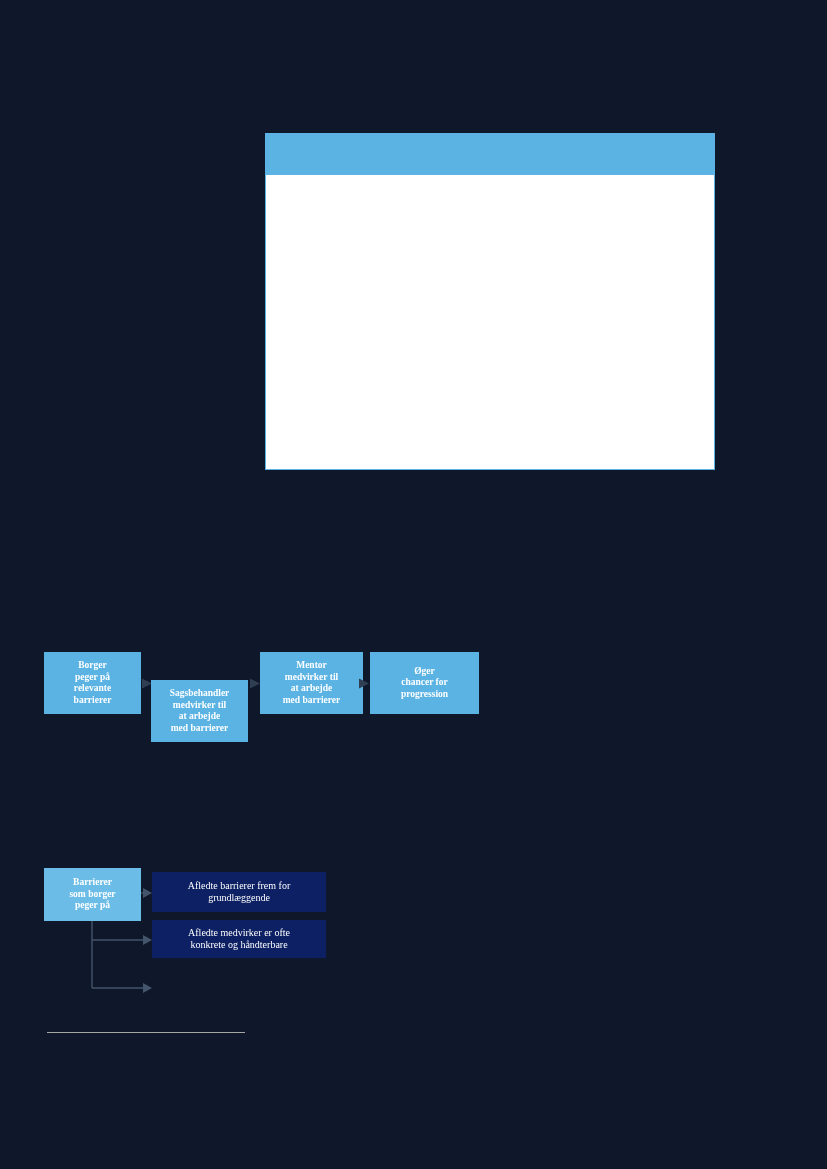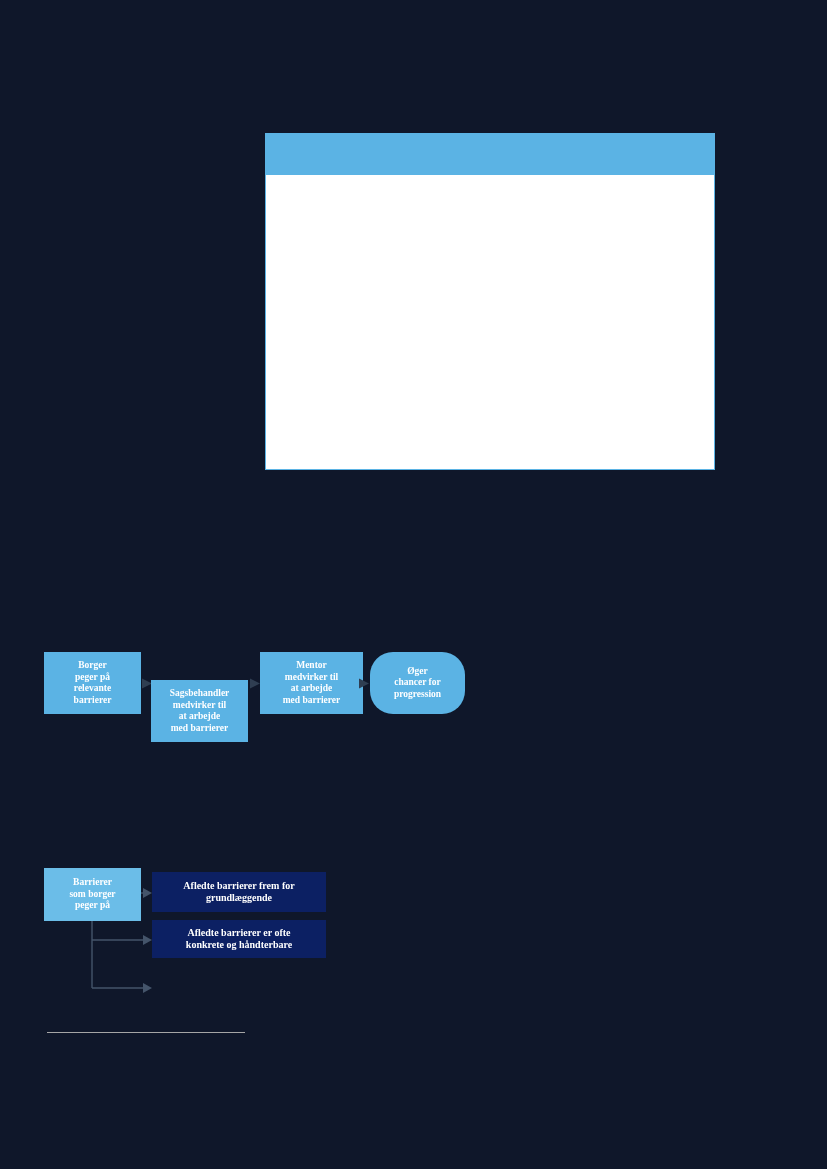--- a/index.html
+++ b/index.html
@@ -69,21 +69,21 @@
     display: flex;
     align-items: center;
     justify-content: center;
     box-sizing: border-box;
     padding: 2px 3px;
     white-space: pre-line;
   }
   #flow-box-0 { left: 0px;   width: 97px; }
   #flow-box-1 { left: 107px; width: 97px; margin-top: 28px; }
   #flow-box-2 { left: 216px; width: 103px; }
-  #flow-box-3 { left: 326px; width: 95px; border-radius: 23px; }
+  #flow-box-3 { left: 326px; width: 109px; }
 
   .flow-arrow {
     position: absolute;
     top: 26px;
     width: 12px;
     height: 11px;
     display: block;
   }
   #flow-arrow-0 { left: 97px; }
   #flow-arrow-1 { left: 205px; }
@@ -117,21 +117,21 @@
     padding: 2px 3px;
     white-space: pre-line;
   }
   .branch-box {
     position: absolute;
     left: 108px;
     width: 174px;
     background: #0C2063;
     color: #ffffff;
     font-family: "Liberation Serif", serif;
-    font-weight: bold;
+    font-weight: normal;
     font-size: 10px;
     line-height: 12px;
     text-align: center;
     display: flex;
     align-items: center;
     justify-content: center;
     box-sizing: border-box;
     padding: 2px 4px;
     white-space: pre-line;
   }
@@ -218,20 +218,20 @@
       <polygon points="99,115 99,125 108,120" fill="#44546A"></polygon>
     </svg>
 
     <div id="branch-source">Barrierer
 som borger
 peger på</div>
 
     <div class="branch-box" id="branch-box-0">Afledte barrierer frem for
 grundlæggende</div>
 
-    <div class="branch-box" id="branch-box-1">Afledte barrierer er ofte
+    <div class="branch-box" id="branch-box-1">Afledte medvirker er ofte
 konkrete og håndterbare</div>
 
   </div>
 
   <div id="footnote-rule"></div>
 
 </div>
 
 </body></html>

